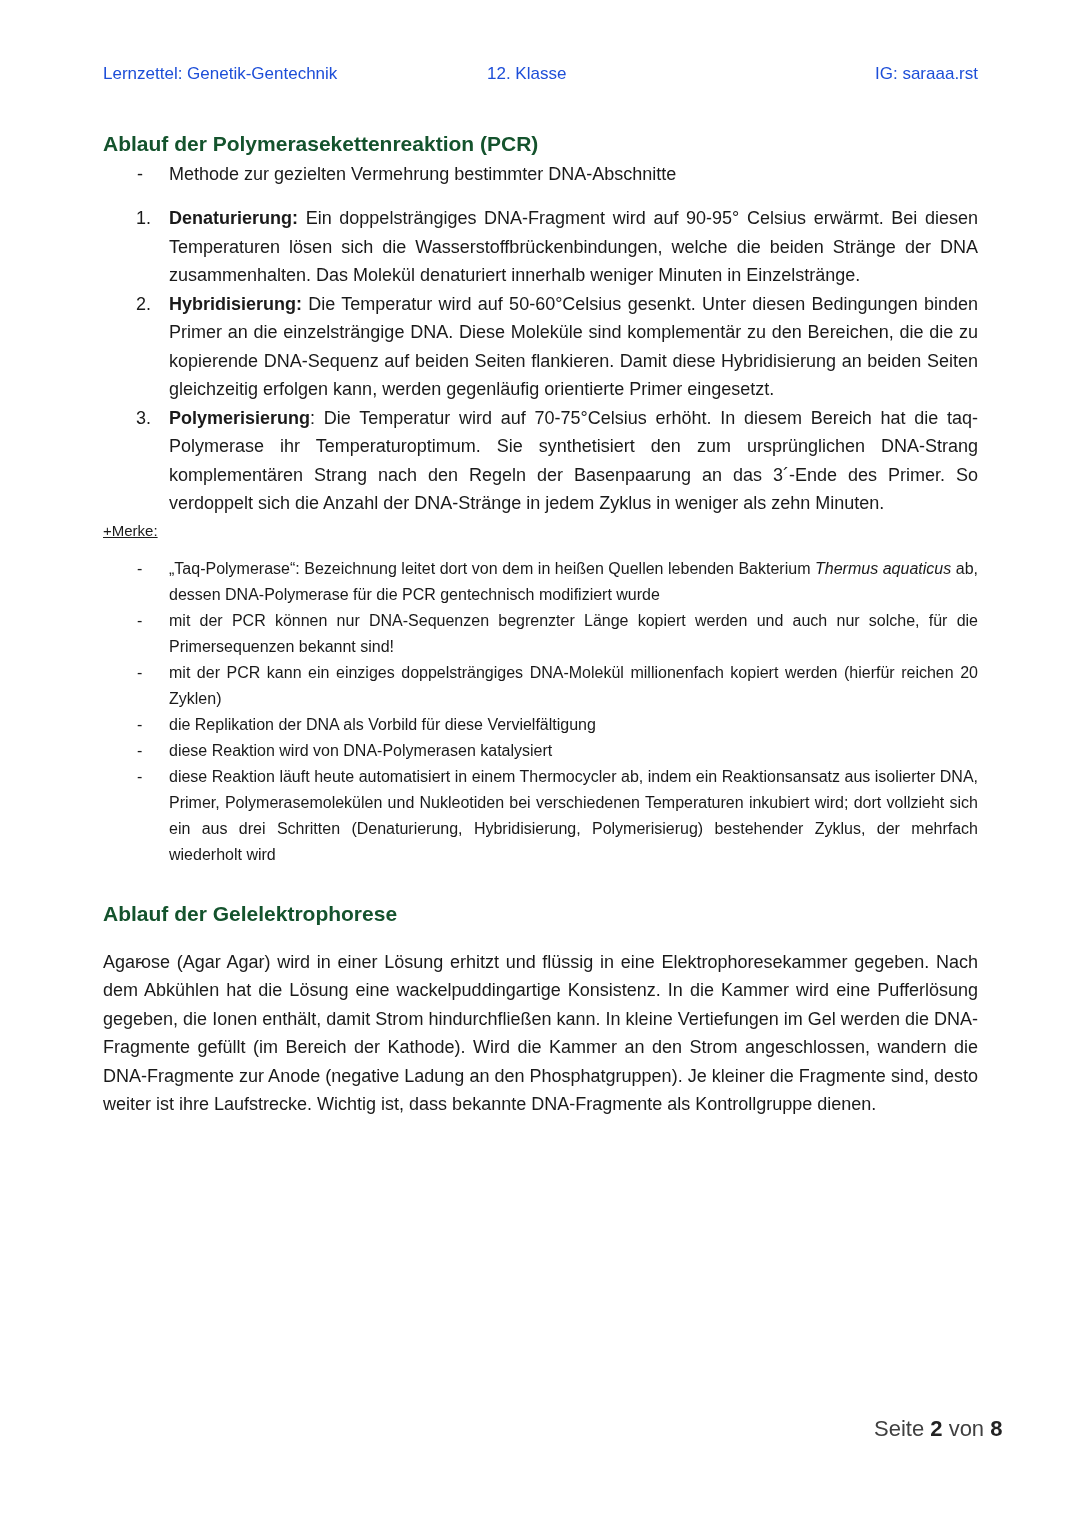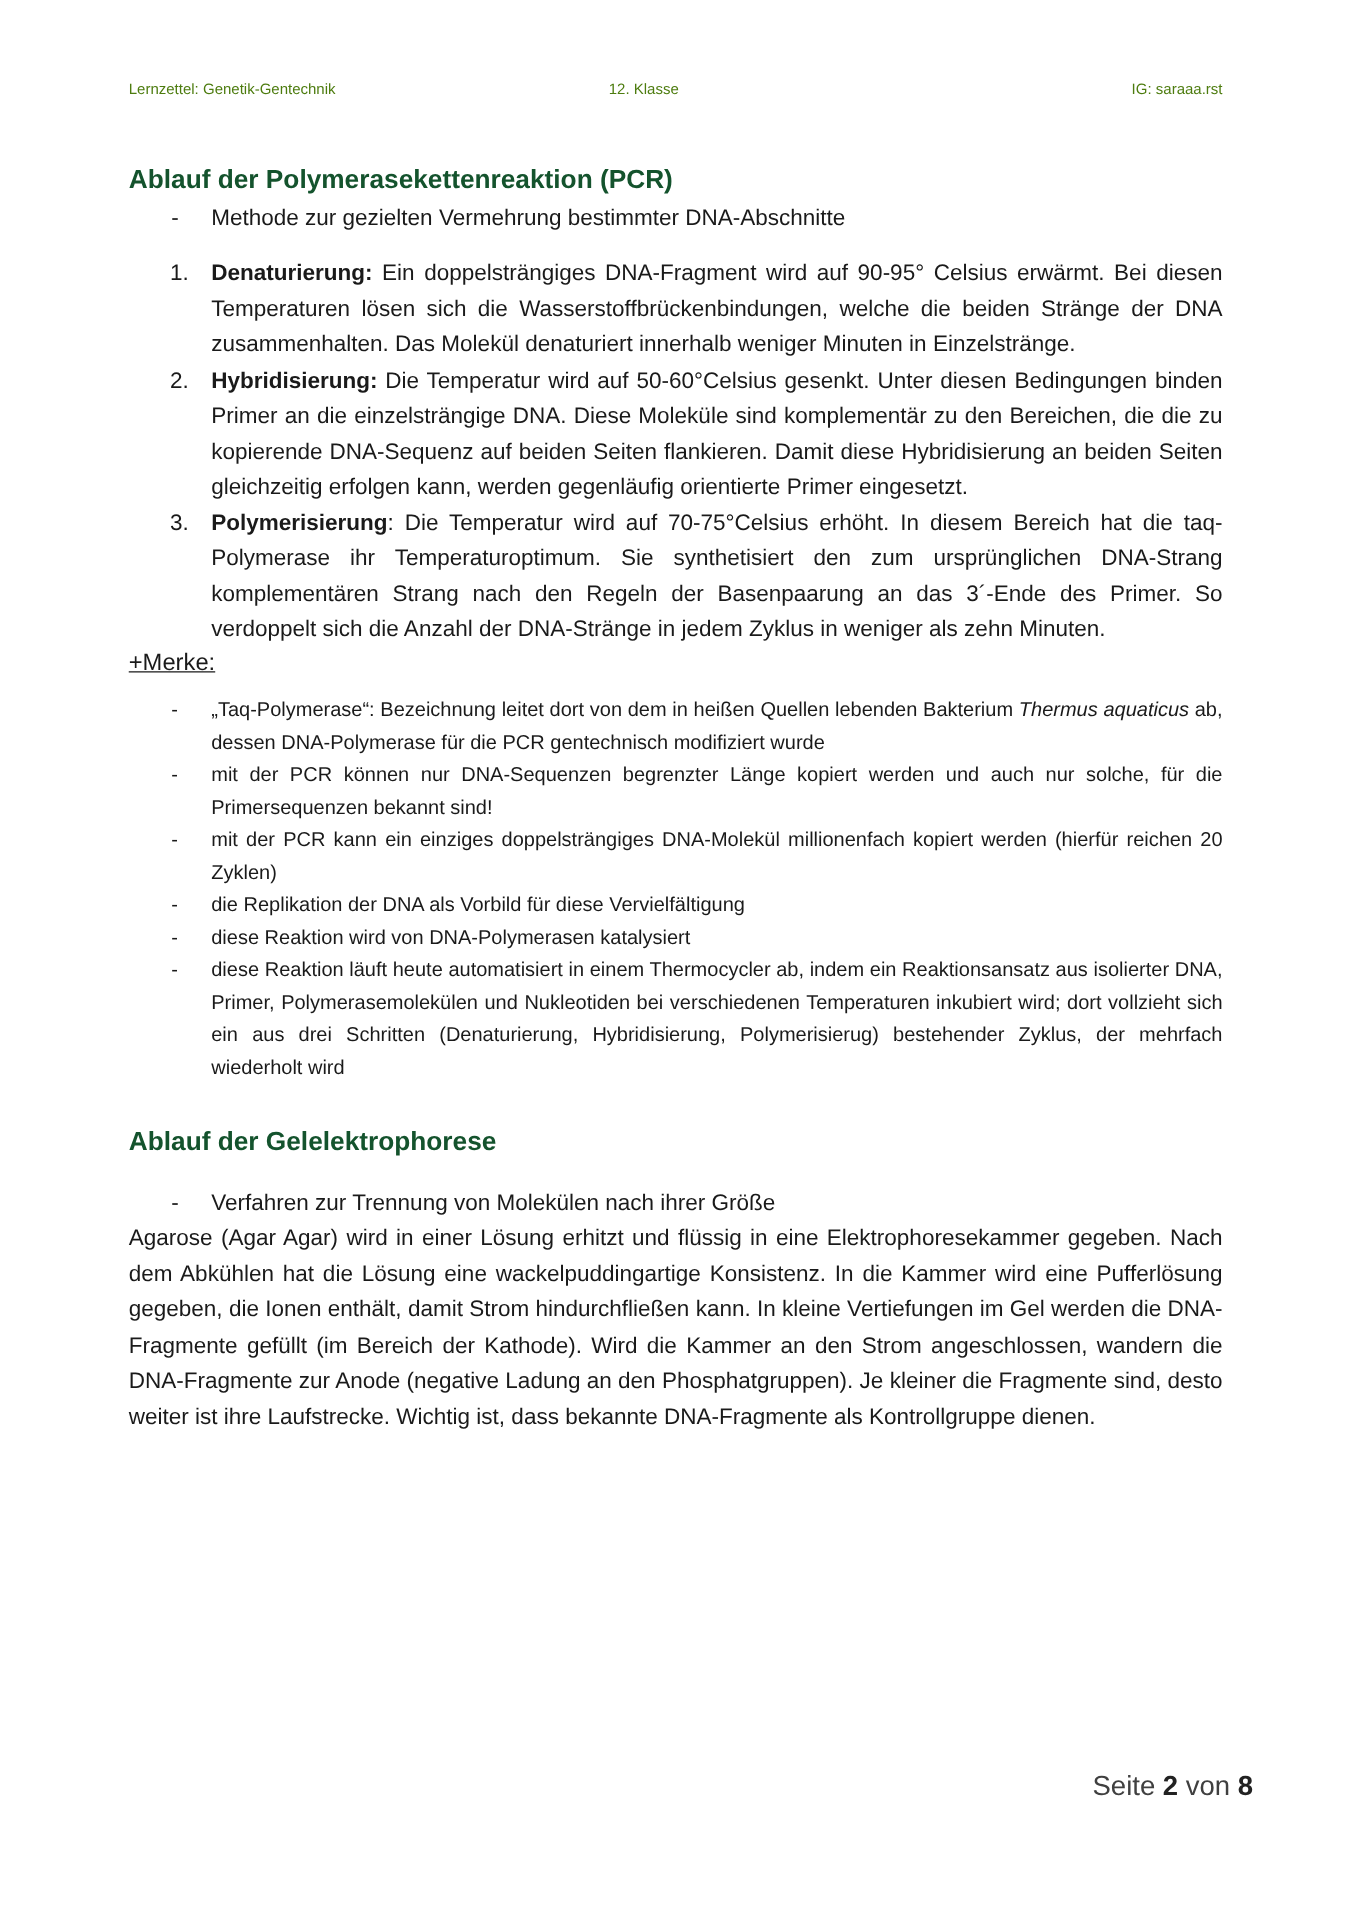--- a/index.html
+++ b/index.html
@@ -3,38 +3,38 @@
 <meta charset="utf-8">
 <style>
   html, body { margin: 0; padding: 0; background: #ffffff; }
   body {
     width: 1080px; height: 1527px; position: relative; overflow: hidden;
     font-family: "Liberation Sans", "DejaVu Sans", sans-serif;
     color: #1a1a1a;
   }
   .header {
     position: absolute; top: 64px; left: 103px; width: 875px; height: 24px;
-    font-size: 12px; color: #4d7c0f;
+    font-size: 17px; color: #1d4ed8;
   }
   .header .left { position: absolute; left: 0; top: 0; }
   .header .center { position: absolute; left: 384px; top: 0; }
   .header .right { position: absolute; right: 0; top: 0; }
   .content { position: absolute; left: 103px; top: 128px; width: 875px; }
   h2 {
     font-size: 21px; font-weight: bold; margin: 0; line-height: 32px; color: #14532d;
   }
   .dash-item { position: relative; padding-left: 66px; }
   .dash-item .dash { position: absolute; left: 34px; top: 0; }
   .intro { font-size: 18px; line-height: 28px; }
   .steps { margin-top: 16px; font-size: 18px; line-height: 28.5px; }
   .step { position: relative; padding-left: 66px; text-align: justify; }
   .step .num { position: absolute; left: 33px; top: 0; }
   .step b { font-weight: bold; }
   .merke {
-    font-size: 19px; line-height: 22px; text-decoration: underline; margin-top: 2px;
+    font-size: 15px; line-height: 22px; text-decoration: underline; margin-top: 2px;
   }
   .merke-list { margin-top: 14px; font-size: 16px; line-height: 26px; }
   .merke-list .dash-item { text-align: justify; }
   .merke-list .extra { display: block; }
   h2.second { margin-top: 30px; }
   .gel-intro { font-size: 18px; line-height: 28.5px; margin-top: 18px; }
   .gel-body { font-size: 18px; line-height: 28.5px; text-align: justify; }
   .footer {
     position: absolute; left: 874px; top: 1416px; font-size: 22px; color: #404040;
   }
@@ -99,21 +99,20 @@
         <span class="dash">-</span>
         <span>diese Reaktion läuft heute automatisiert in einem Thermocycler ab, indem ein Reaktionsansatz aus isolierter DNA, Primer, Polymerasemolekülen und Nukleotiden bei verschiedenen Temperaturen inkubiert wird; dort vollzieht sich ein aus drei Schritten (Denaturierung, Hybridisierung, Polymerisierug) bestehender Zyklus, der mehrfach wiederholt wird</span>
       </div>
     </div>
   </section>
 
   <section>
     <h2 class="second">Ablauf der Gelelektrophorese</h2>
     <div class="dash-item gel-intro">
       <span class="dash">-</span>
-      <span>Verfahren zur Trennung von Molekülen nach ihrer Größe</span>
     </div>
     <div class="gel-body">Agarose (Agar Agar) wird in einer Lösung erhitzt und flüssig in eine Elektrophoresekammer gegeben. Nach dem Abkühlen hat die Lösung eine wackelpuddingartige Konsistenz. In die Kammer wird eine Pufferlösung gegeben, die Ionen enthält, damit Strom hindurchfließen kann. In kleine Vertiefungen im Gel werden die DNA-Fragmente gefüllt (im Bereich der Kathode). Wird die Kammer an den Strom angeschlossen, wandern die DNA-Fragmente zur Anode (negative Ladung an den Phosphatgruppen). Je kleiner die Fragmente sind, desto weiter ist ihre Laufstrecke. Wichtig ist, dass bekannte DNA-Fragmente als Kontrollgruppe dienen.</div>
   </section>
 </div>
 
 <div class="footer">
   <span>Seite </span><b>2</b><span> von </span><b>8</b>
 </div>
 
 </body></html>

